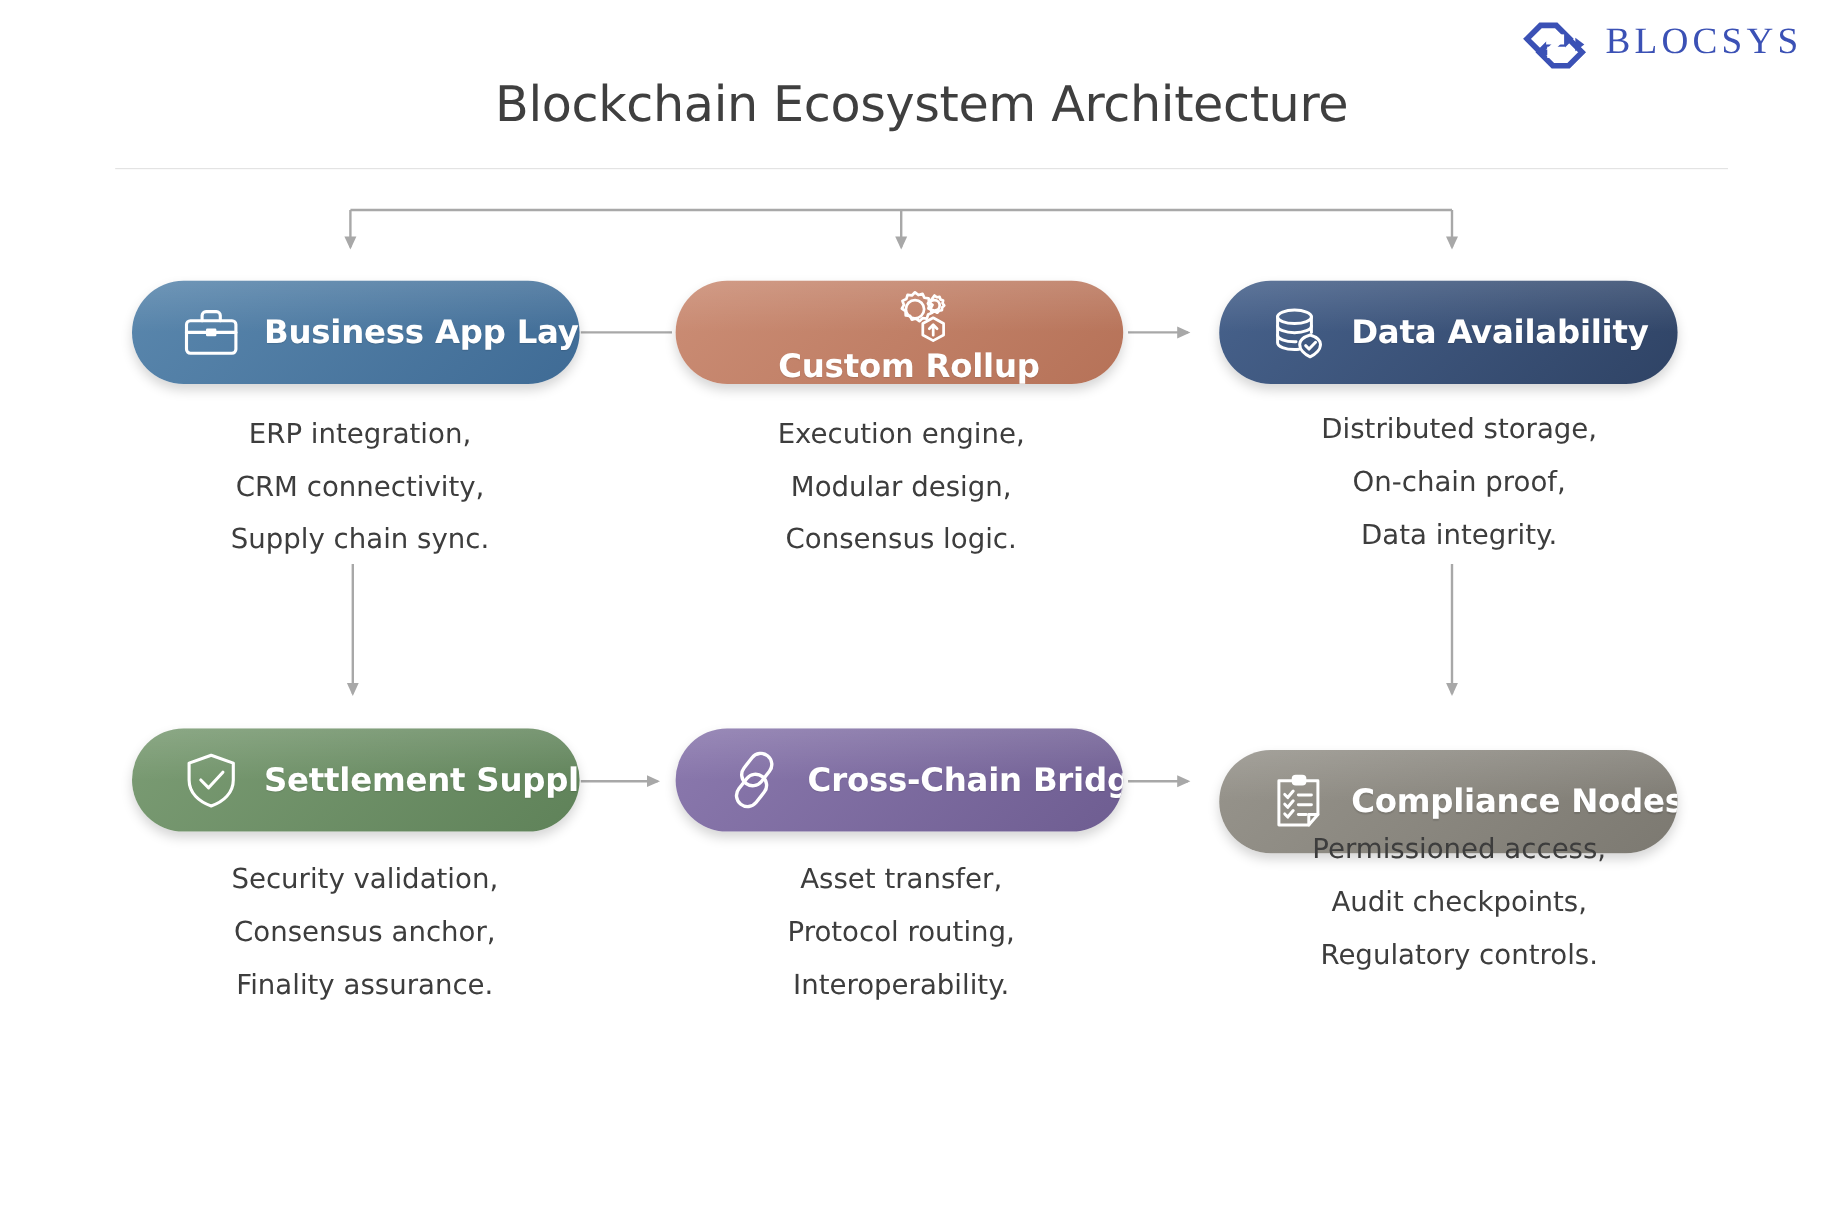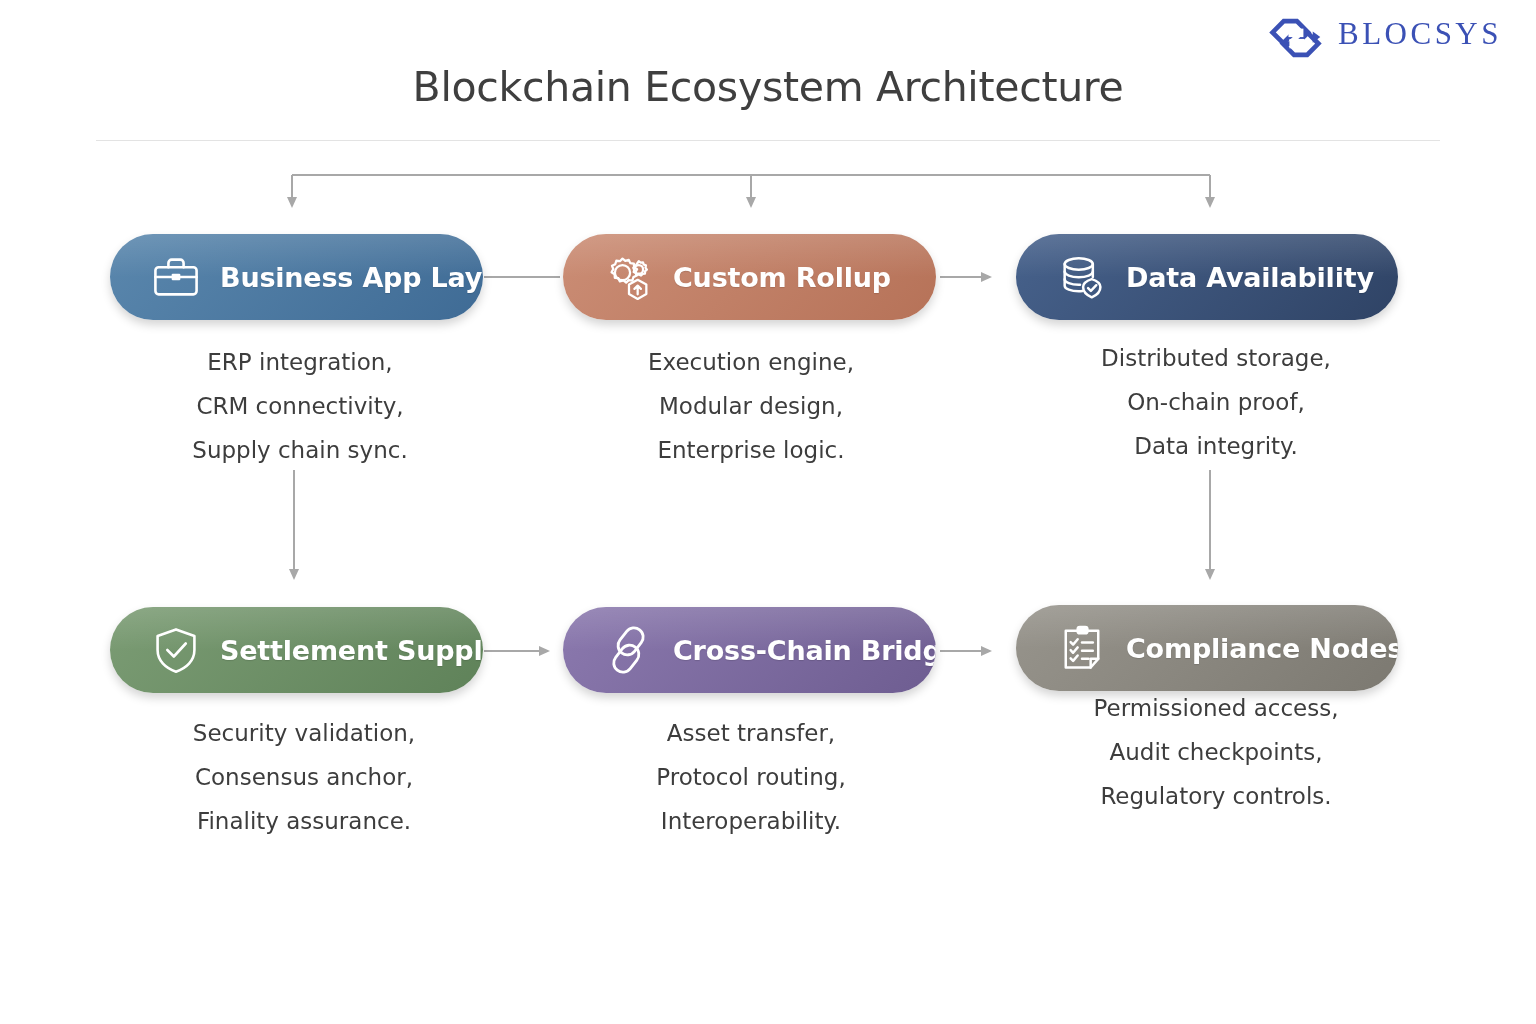--- a/index.html
+++ b/index.html
@@ -135,21 +135,21 @@
       <svg viewBox="0 0 48 48" fill="none" stroke="#ffffff" stroke-width="2.4" stroke-linecap="round" stroke-linejoin="round">
         <rect x="5" y="15" width="38" height="25" rx="3"></rect>
         <path d="M17 15 V11 a3 3 0 0 1 3-3 h8 a3 3 0 0 1 3 3 v4"></path>
         <path d="M5 24 h38"></path>
         <rect x="20" y="21" width="8" height="6" rx="1" fill="#ffffff" stroke="none"></rect>
       </svg>
     </span>
     <span class="node-label">Business App Layer</span>
   </div>
 
-  <div class="node" style="left:563px;top:234px;width:373px;background:linear-gradient(135deg,#cb8d75 0%,#b67258 100%);">
+  <div class="node" style="left:563px;top:234px;width:373px;background:linear-gradient(135deg,#cb8d75 0%,#b67258 100%);flex-direction:column;">
     <span class="sheen"></span>
     <span class="node-icon">
       <svg viewBox="0 0 48 48" fill="none" stroke="#ffffff" stroke-width="2.1" stroke-linecap="round" stroke-linejoin="round">
         <circle cx="18" cy="20" r="7"></circle>
         <path d="M18 7 l2.6 2.1 3.2-.9 1.4 3 3.3.4.2 3.3 2.8 1.8-1.6 2.9 1.2 3.1-3 1.4-1 3.2-3.3-.4-2.4 2.3-2.6-2-3.2.9-1.4-3-3.3-.4-.2-3.3-2.8-1.8 1.6-2.9-1.2-3.1 3-1.4 1-3.2 3.3.4z"></path>
         <circle cx="33" cy="17" r="4"></circle>
         <path d="M33 9.5 l1.8 1.3 2.1-.3.7 2 2 .8-.4 2.1 1.3 1.8-1.6 1.4-.2 2.2-2.1.3-1.5 1.6-1.9-1-2 .6-.9-2-2-.9.6-2-1-1.9 1.7-1.3z"></path>
         <path d="M24 31 l8-4.4 8 4.4 v8.8 l-8 4.4 -8-4.4 z"></path>
         <path d="M32 40 v-8 m0 0 l-3 3 m3-3 l3 3"></path>
       </svg>
@@ -171,21 +171,21 @@
       </svg>
     </span>
     <span class="node-label">Data Availability</span>
   </div>
 
   <div class="desc" style="left:150px;top:340px;width:300px;">ERP integration,
 CRM connectivity,
 Supply chain sync.</div>
   <div class="desc" style="left:601px;top:340px;width:300px;">Execution engine,
 Modular design,
-Enterprise logic.</div>
+Consensus logic.</div>
   <div class="desc" style="left:1066px;top:336px;width:300px;">Distributed storage,
 On-chain proof,
 Data integrity.</div>
 
   <div class="node" style="left:110px;top:607px;width:373px;background:linear-gradient(135deg,#7b9c74 0%,#5f8259 100%);">
     <span class="sheen"></span>
     <span class="node-icon">
       <svg viewBox="0 0 48 48" fill="none" stroke="#ffffff" stroke-width="2.4" stroke-linecap="round" stroke-linejoin="round">
         <path d="M24 5 L41 11 v13 c0 10-7.6 16.8-17 20 -9.4-3.2-17-10-17-20 V11 z"></path>
         <path d="M16 24 l6 6 11-12"></path>
@@ -198,21 +198,21 @@
     <span class="sheen"></span>
     <span class="node-icon">
       <svg viewBox="0 0 48 48" fill="none" stroke="#ffffff" stroke-width="2.6" stroke-linecap="round" stroke-linejoin="round">
         <rect x="17" y="2.5" width="17" height="27" rx="8.5" transform="rotate(38 25.5 16)"></rect>
         <rect x="13" y="18.5" width="17" height="27" rx="8.5" transform="rotate(38 21.5 32)"></rect>
       </svg>
     </span>
     <span class="node-label">Cross-Chain Bridge</span>
   </div>
 
-  <div class="node" style="left:1016px;top:605px;width:382px;background:linear-gradient(135deg,#97948c 0%,#7c7971 100%);text-align:center;">
+  <div class="node" style="left:1016px;top:625px;width:382px;background:linear-gradient(135deg,#97948c 0%,#7c7971 100%);text-align:center;">
     <span class="sheen"></span>
     <span class="node-icon">
       <svg viewBox="0 0 48 48" fill="none" stroke="#ffffff" stroke-width="2.3" stroke-linecap="round" stroke-linejoin="round">
         <path d="M9 8 h30 v26 l-7 8 H9 z"></path>
         <path d="M39 34 h-7 v8"></path>
         <rect x="20" y="4.5" width="9" height="6" rx="2" fill="#ffffff" stroke="#ffffff"></rect>
         <path d="M13.5 18.5 l2.3 2.4 4.2-5"></path>
         <path d="M13.5 26 l2.3 2.4 4.2-5"></path>
         <path d="M13.5 33.5 l2.3 2.4 4.2-5"></path>
         <path d="M24 19 h10"></path>

